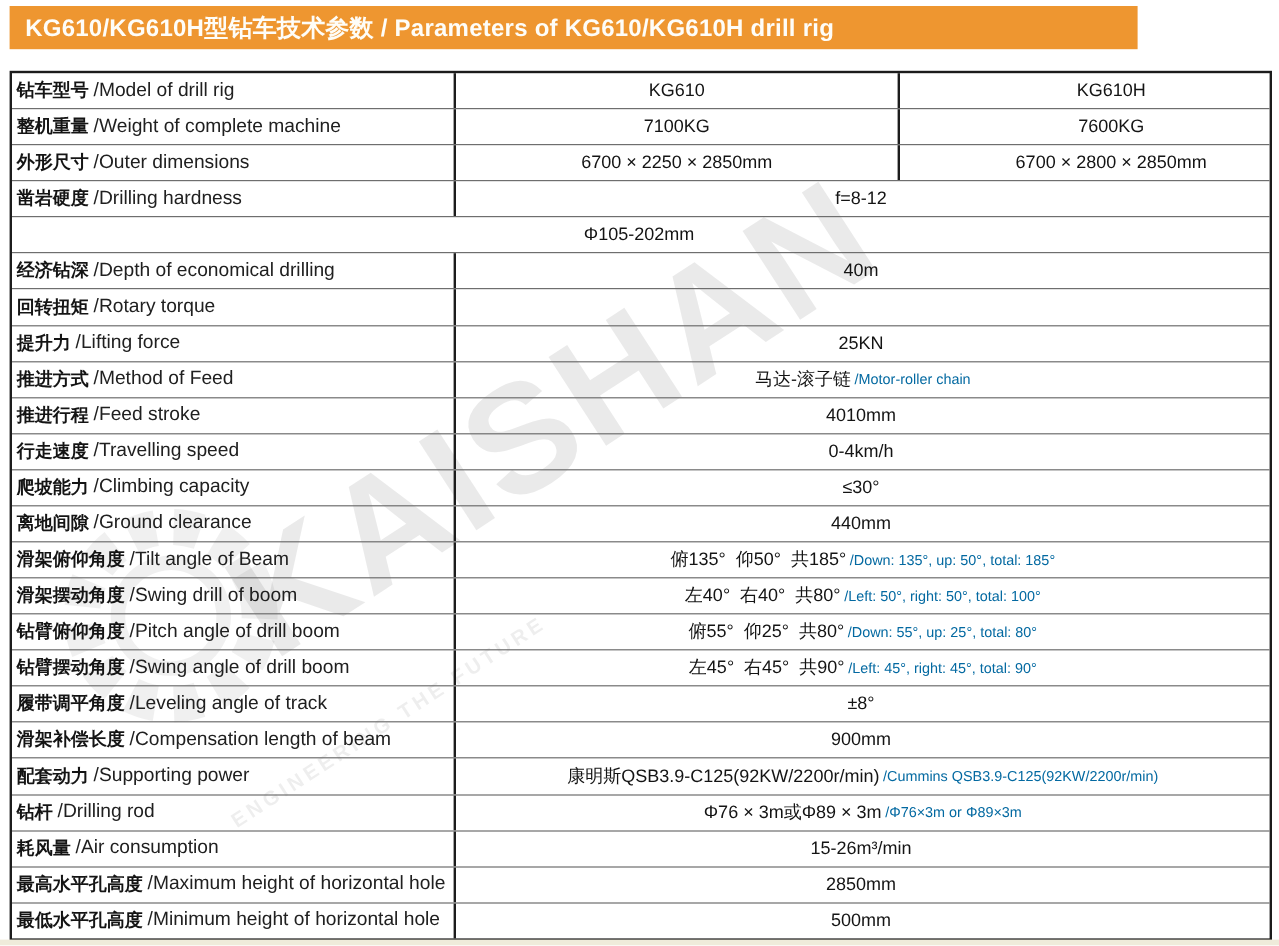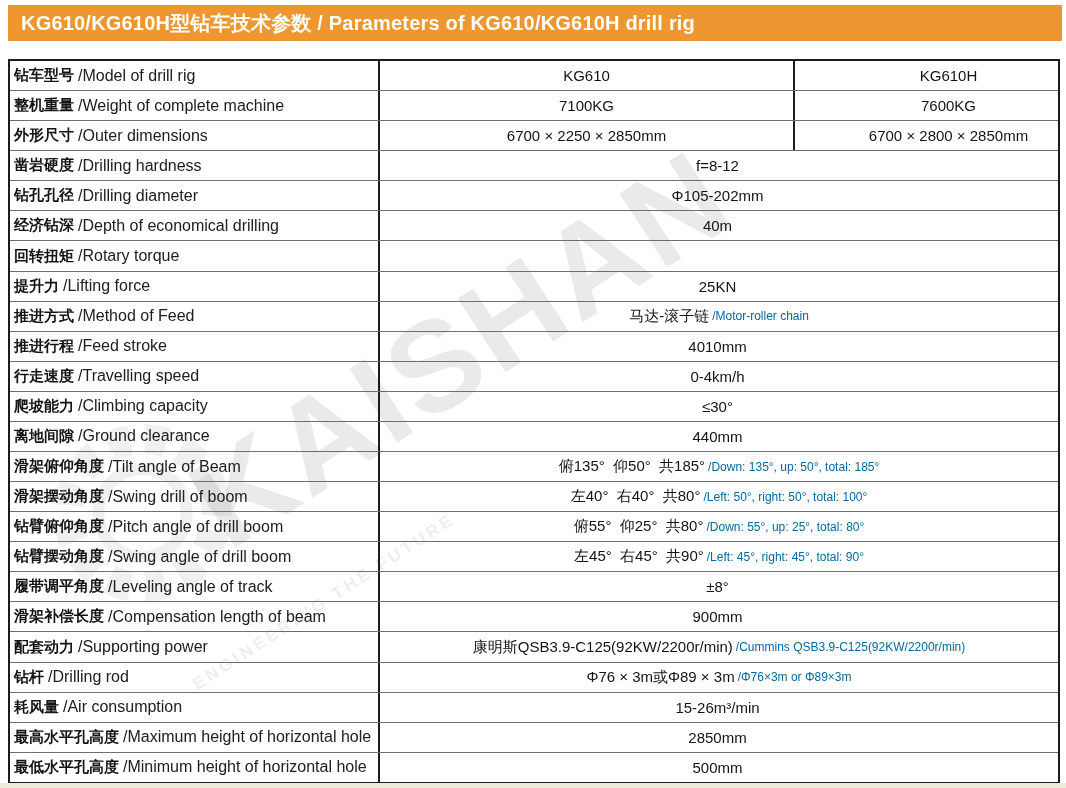--- a/index.html
+++ b/index.html
@@ -3,21 +3,21 @@
 <meta charset="utf-8">
 <style>
   html,body{margin:0;padding:0;}
   body{
     width:1066px;height:788px;position:relative;overflow:hidden;
     background:#ffffff;
     font-family:"Liberation Sans", sans-serif;
   }
   
   .header-bar{
-    position:absolute;left:8px;top:5px;width:1054px;height:36px;
+    position:absolute;left:8px;top:5px;width:940px;height:36px;
     background:#EE9630;display:flex;align-items:center;z-index:3;
   }
   .header-bar .title{
     color:#FEFDF8;font-size:20px;font-weight:bold;
     padding-left:13px;letter-spacing:.2px;white-space:nowrap;
   }
   
   .wm-text{
     position:absolute;left:155px;top:275px;z-index:0;
     font-size:128px;font-weight:bold;letter-spacing:4px;white-space:nowrap;
@@ -40,21 +40,21 @@
     box-sizing:border-box;border:2px solid #1c1c1c;
     display:flex;flex-direction:column;z-index:1;background:transparent;
   }
   .tr{flex:1 1 0;display:flex;min-height:0;}
   .tr + .tr{border-top:1px solid #6e6e6e;}
   .td{display:flex;align-items:center;box-sizing:border-box;min-width:0;}
   .td-label{width:370px;padding-left:4px;border-right:2px solid #1c1c1c;}
   .lab-zh{font-size:15px;font-weight:bold;color:#141414;white-space:pre;}
   .lab-en{font-size:16px;color:#202020;margin-left:4px;white-space:pre;}
   .td-value{flex:1;justify-content:center;text-align:center;}
-  .td-v1{width:415px;border-right:2px solid #1c1c1c;justify-content:center;text-align:center;}
+  .td-v1{width:370px;border-right:2px solid #1c1c1c;justify-content:center;text-align:center;}
   .td-v2{flex:1;justify-content:center;text-align:center;padding-left:44px;}
   .val-main{font-size:15px;color:#141414;white-space:pre;}
   .val-sub{font-size:12px;color:#0369a1;margin-left:3px;white-space:pre;}
   
   .bottom-strip{
     position:absolute;left:0;bottom:0;width:100%;height:5px;
     background:#EFEBDA;z-index:2;
   }
 </style>
 </head>
@@ -119,24 +119,20 @@
       <span class="lab-zh">凿岩硬度</span>
       <span class="lab-en">/Drilling hardness</span>
     </div>
     <div class="td td-value">
       <span class="val-main">f=8-12</span>
         <span class="val-sub"></span>
     </div>
   </div>
 
   <div class="tr">
-    <div class="td td-label">
-      <span class="lab-zh">钻孔孔径</span>
-      <span class="lab-en">/Drilling diameter</span>
-    </div>
     <div class="td td-value">
       <span class="val-main">Φ105-202mm</span>
         <span class="val-sub"></span>
     </div>
   </div>
 
   <div class="tr">
     <div class="td td-label">
       <span class="lab-zh">经济钻深</span>
       <span class="lab-en">/Depth of economical drilling</span>

